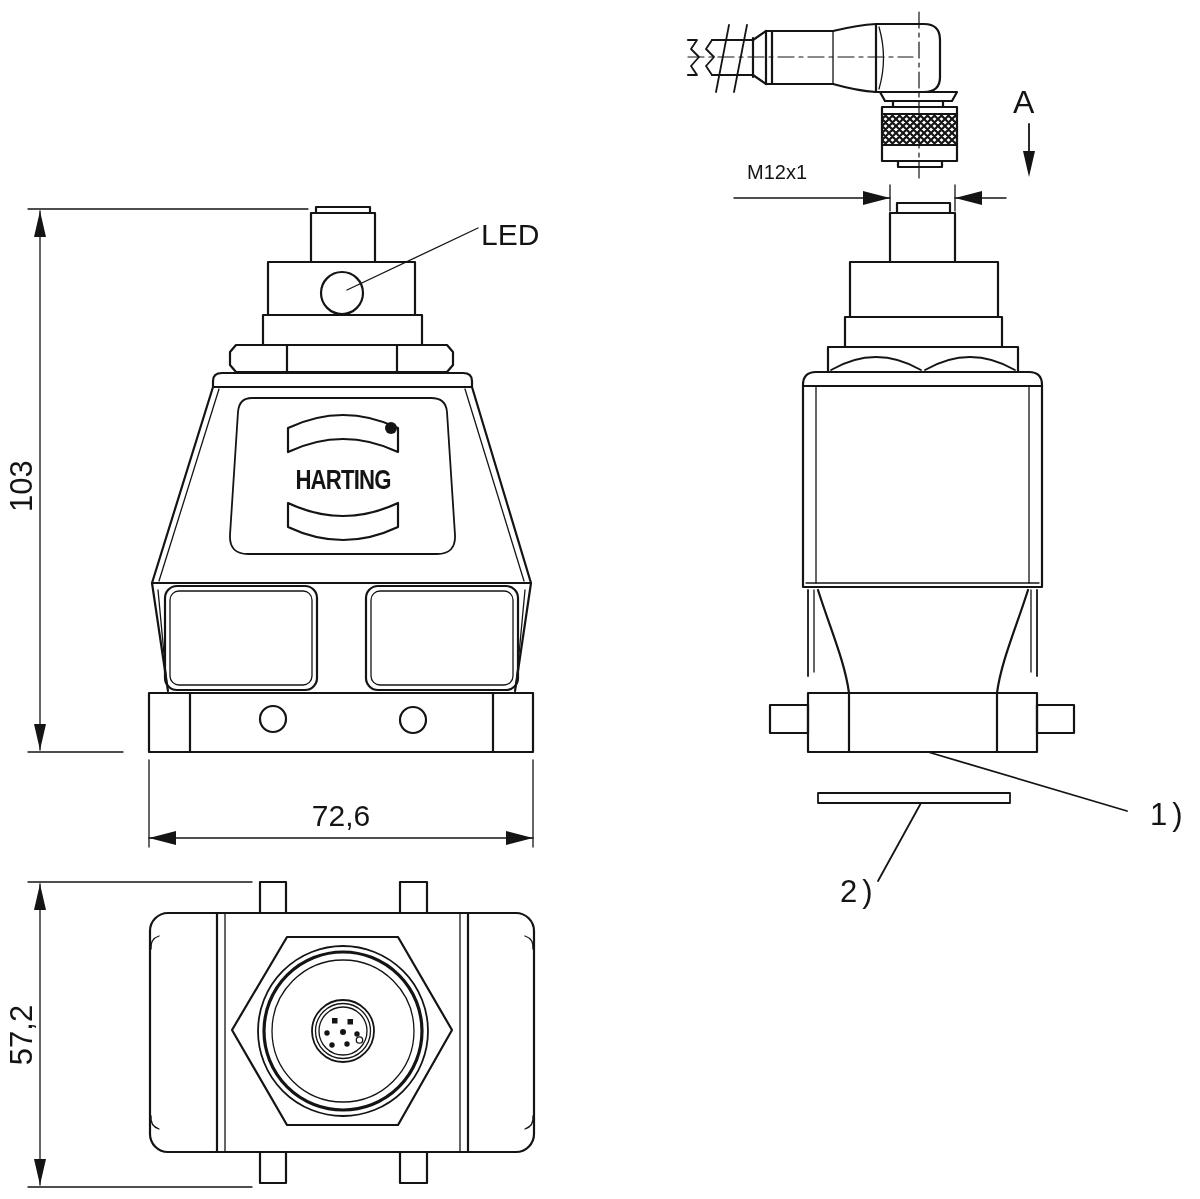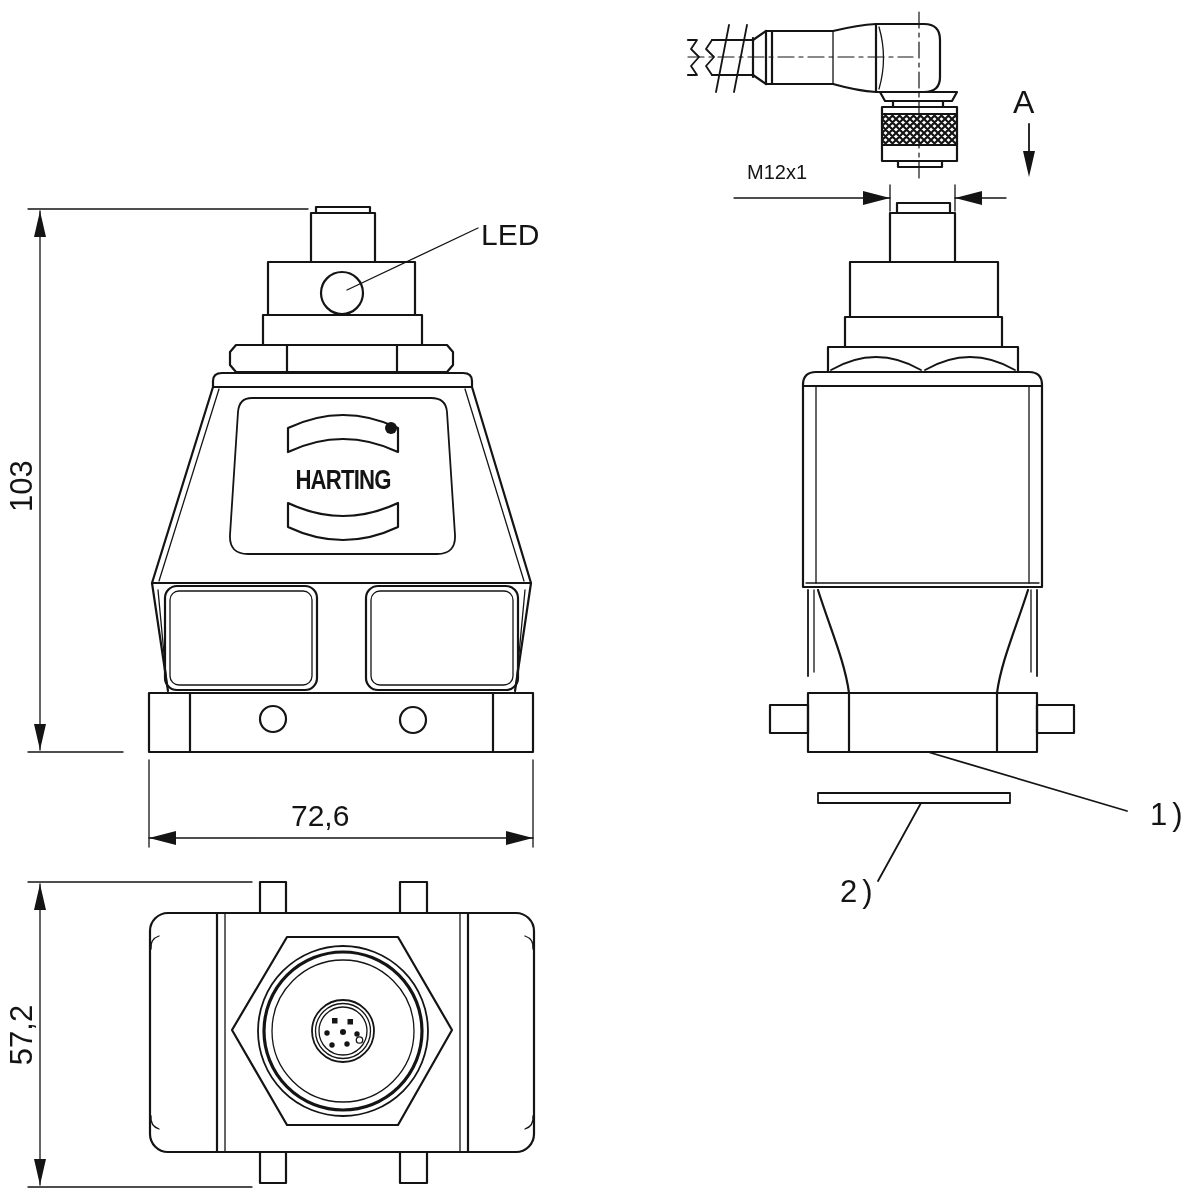--- a/index.html
+++ b/index.html
@@ -231,21 +231,21 @@
     </g>
   </g>
 </svg>
 
 <div class="lbl rot" style="left:-10px;top:470px;width:64px;height:32px;line-height:32px;font-size:31px;">103</div>
 
 <div class="lbl" style="left:481px;top:204px;font-size:30px;margin-top:15px;">LED</div>
 
 <div class="lbl" style="left:273px;top:466px;width:140px;text-align:center;font-size:27px;font-weight:700;transform:scale(0.82,1);transform-origin:center;letter-spacing:-1px;">HARTING</div>
 
-<div class="lbl" style="left:291px;top:800px;width:100px;text-align:left;font-size:30px;">72,6</div>
+<div class="lbl" style="left:291px;top:800px;width:100px;text-align:center;font-size:30px;">72,6</div>
 
 <div class="lbl rot" style="left:-10px;top:1019px;width:64px;height:32px;line-height:32px;font-size:31px;">57,2</div>
 
 <div class="lbl" style="left:747px;top:162px;font-size:20px;">M12x1</div>
 
 <div class="lbl" style="left:1013px;top:86px;font-size:32px;">A</div>
 
 <div class="lbl" style="left:1150px;top:799px;font-size:31px;letter-spacing:5px;">1)</div>
 
 <div class="lbl" style="left:840px;top:876px;font-size:31px;letter-spacing:5px;">2)</div>

